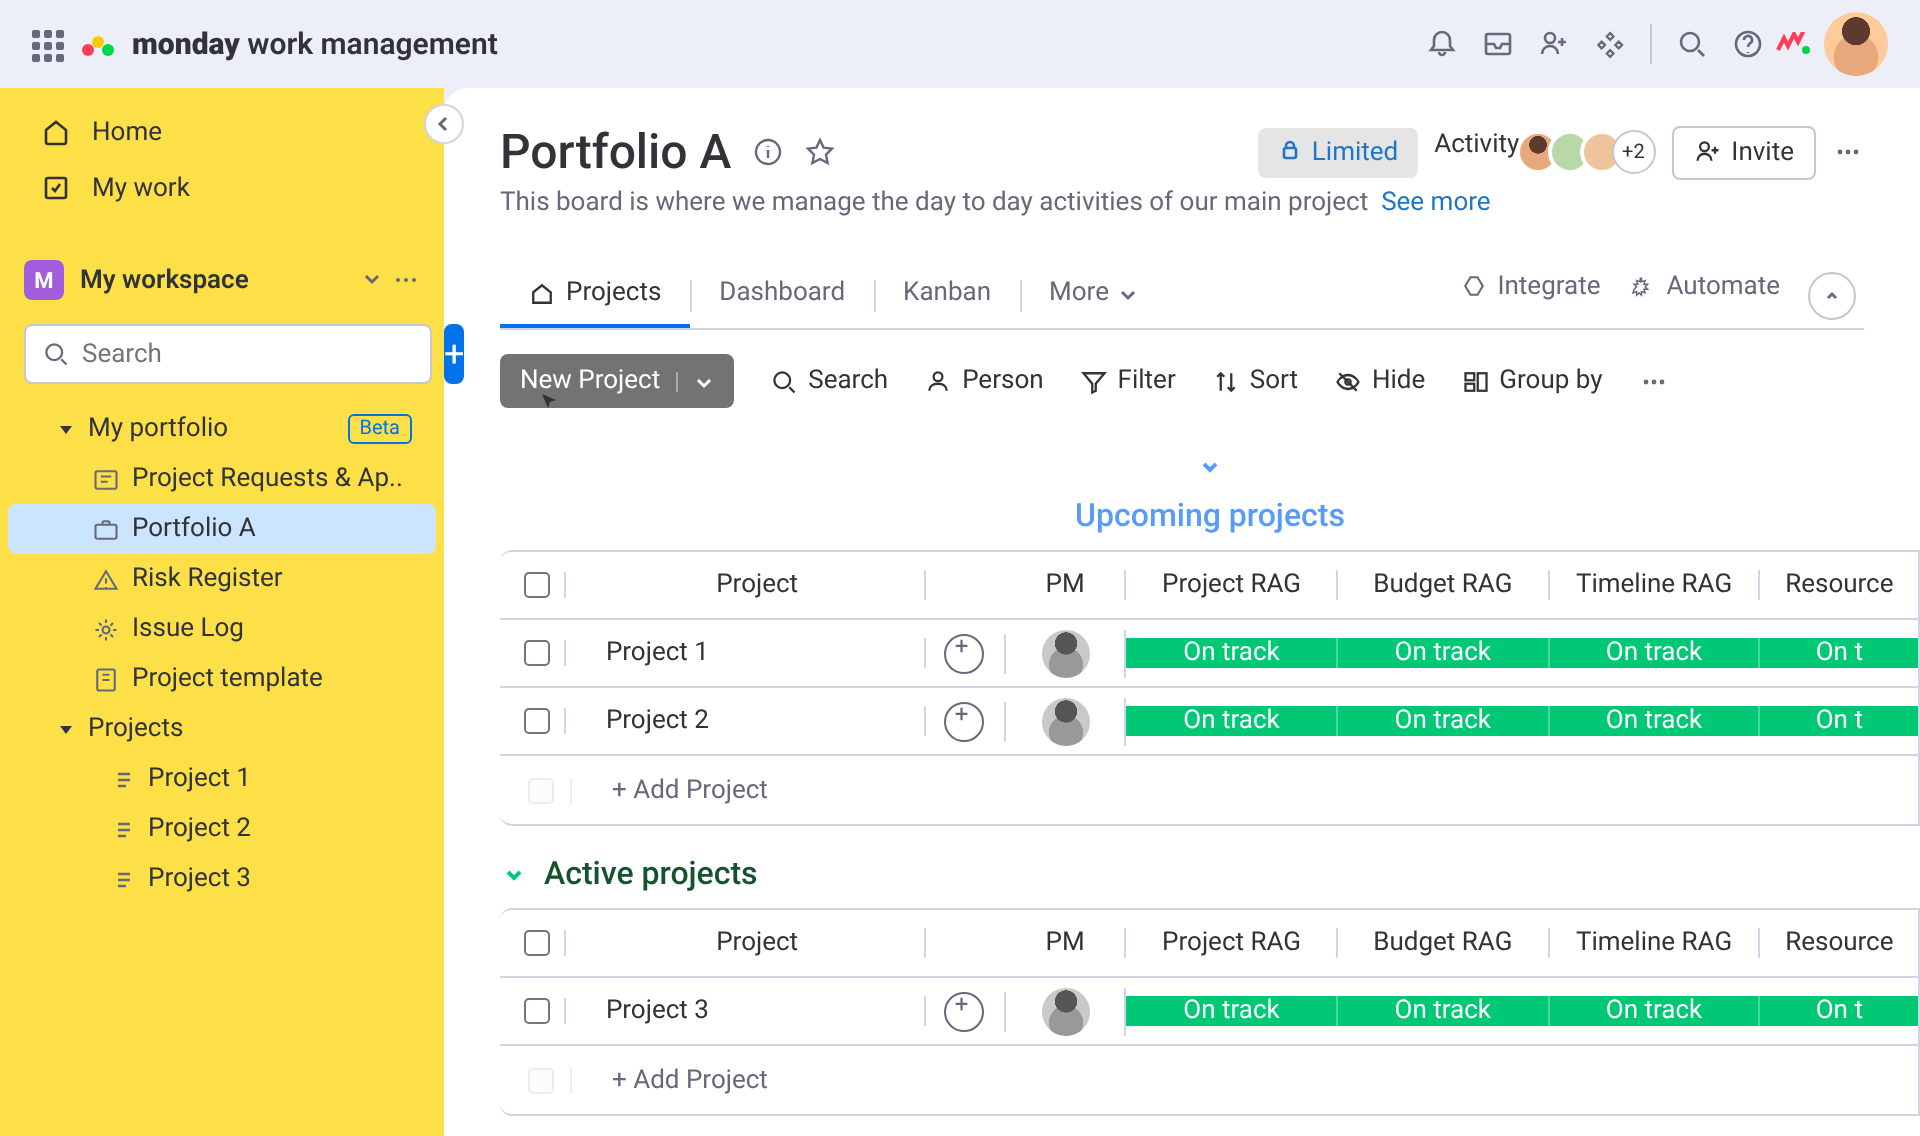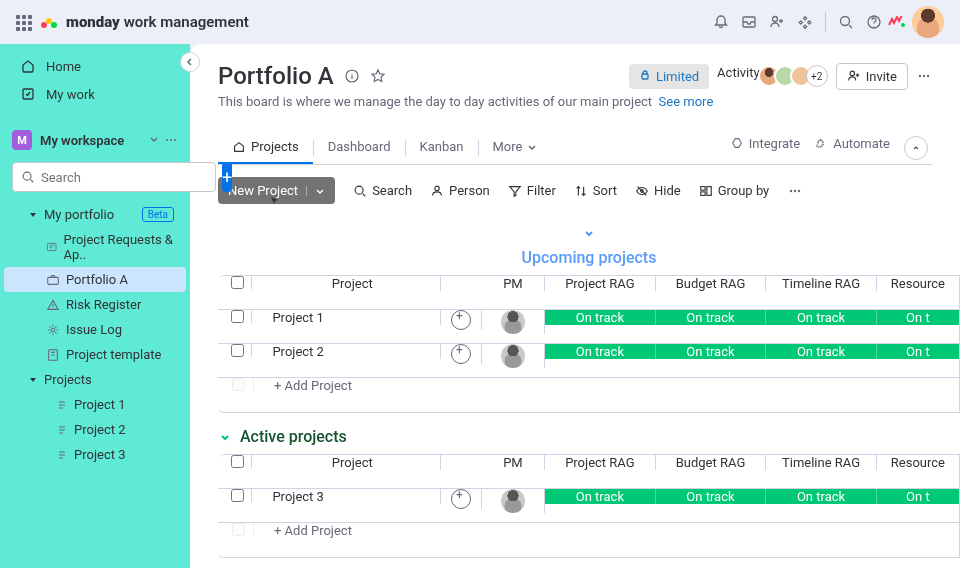--- a/index.html
+++ b/index.html
@@ -7,21 +7,21 @@
 .topbar{height:44px;display:flex;align-items:center;padding:0 16px;background:#eceff8}
 .topbar .logo{display:flex;align-items:flex-end;gap:8px;font-weight:600;font-size:15px}
 .topbar .logo .dots{display:grid;grid-template-columns:repeat(3,4px);gap:2px}
 .topbar .logo .dots i{width:4px;height:4px;background:#676879;border-radius:1px}
 .topbar .spacer{flex:1}
 .topbar .icn{width:28px;height:28px;display:flex;align-items:center;justify-content:center;cursor:pointer;color:#676879;border-radius:4px}
 .topbar .divider{width:1px;height:20px;background:#c5c7d0;margin:0 6px}
 .topbar .monday-flag{width:18px;height:12px}
 .topbar .avatar{width:32px;height:32px;border-radius:50%;background:#ffcb9a;margin-left:6px;background-image:radial-gradient(circle at 50% 30%,#5c3a2e 25%,transparent 26%),radial-gradient(circle at 50% 70%,#e8a87c 40%,transparent 41%)}
 .layout{display:flex;height:calc(100% - 44px)}
-.sidebar{width:190px;background:#5eead4;padding:8px 0;position:relative}
+.sidebar{width:222px;background:#fde047;padding:8px 0;position:relative}
 .collapse{position:absolute;right:-10px;top:8px;width:20px;height:20px;background:#fff;border:1px solid #d0d4e4;border-radius:50%;display:flex;align-items:center;justify-content:center;cursor:pointer}
 .sb-item{display:flex;align-items:center;gap:10px;padding:6px 16px;cursor:pointer;color:#323338;border-radius:4px;margin:0 4px}
 .sb-section{margin-top:16px}
 .ws-header{display:flex;align-items:center;gap:8px;padding:6px 12px;font-weight:600}
 .ws-badge{width:20px;height:20px;background:#a25ddc;color:#fff;border-radius:4px;display:flex;align-items:center;justify-content:center;font-size:11px;font-weight:700}
 .ws-controls{margin-left:auto;display:flex;gap:4px}
 .search-row{display:flex;gap:6px;padding:6px 12px}
 .search-box{flex:1;display:flex;align-items:center;gap:6px;background:#fff;border:1px solid #c5c7d0;border-radius:4px;padding:4px 8px;color:#676879}
 .search-box input{border:none;outline:none;flex:1;font-size:13px;background:transparent}
 .add-btn{width:30px;height:30px;background:#0073ea;color:#fff;border-radius:4px;display:flex;align-items:center;justify-content:center;cursor:pointer;font-size:18px}
@@ -51,21 +51,21 @@
 .tabs-row .rt{display:flex;align-items:center;gap:5px;cursor:pointer;color:#676879;font-size:13px}
 .collapse-circle{width:24px;height:24px;border:1px solid #c5c7d0;border-radius:50%;display:flex;align-items:center;justify-content:center;cursor:pointer}
 .toolbar{display:flex;align-items:center;gap:18px;padding:12px 0 8px}
 .new-proj{background:#737373;color:#fff;padding:6px 10px;border-radius:4px;display:flex;align-items:center;gap:8px;cursor:pointer;font-size:13px}
 .new-proj .chev{border-left:1px solid rgba(255,255,255,.4);padding-left:8px}
 .tbtn{display:flex;align-items:center;gap:5px;cursor:pointer;color:#323338;font-size:13px}
 .content{flex:1;overflow-y:auto;padding:0 0 20px 28px}
 .group{margin-top:14px}
 .group-title{display:flex;align-items:center;gap:8px;font-weight:500;font-size:16px;margin-bottom:8px;cursor:pointer}
 .table{border:1px solid #d0d4e4;border-left:none;border-radius:6px 0 0 6px;overflow:hidden}
-.row{display:flex;min-height:34px;border-bottom:1px solid #d0d4e4;align-items:flex-start}
+.row{display:flex;min-height:34px;border-bottom:1px solid #d0d4e4;align-items:center}
 .row:last-child{border-bottom:none}
 .row.head{background:#fff;color:#323338;font-size:13px}
 .row.head .cell{color:#323338}
 .row.addrow{color:#676879}
 .row.addrow .cell{justify-content:flex-start;padding-left:20px;background:#fff}
 .accent{width:6px;flex-shrink:0}
 .chk{width:30px;display:flex;align-items:center;justify-content:center;border-right:1px solid #d0d4e4;background:#fff}
 .chk input{cursor:pointer}
 .cell{display:flex;align-items:center;justify-content:center;border-right:1px solid #d0d4e4;background:#fff;font-size:13px;padding:0 8px}
 .cell.name{width:198px;justify-content:flex-start;padding-left:20px}

